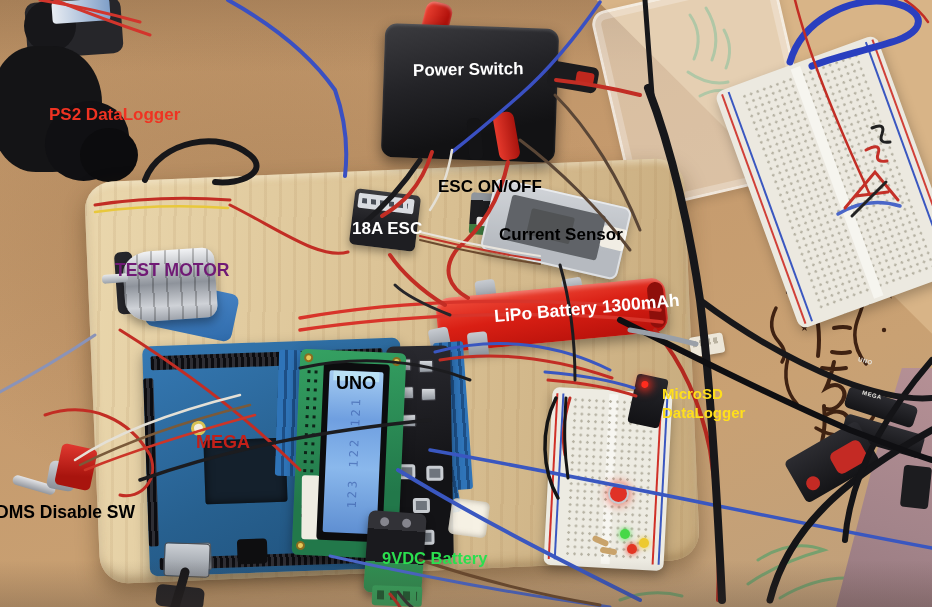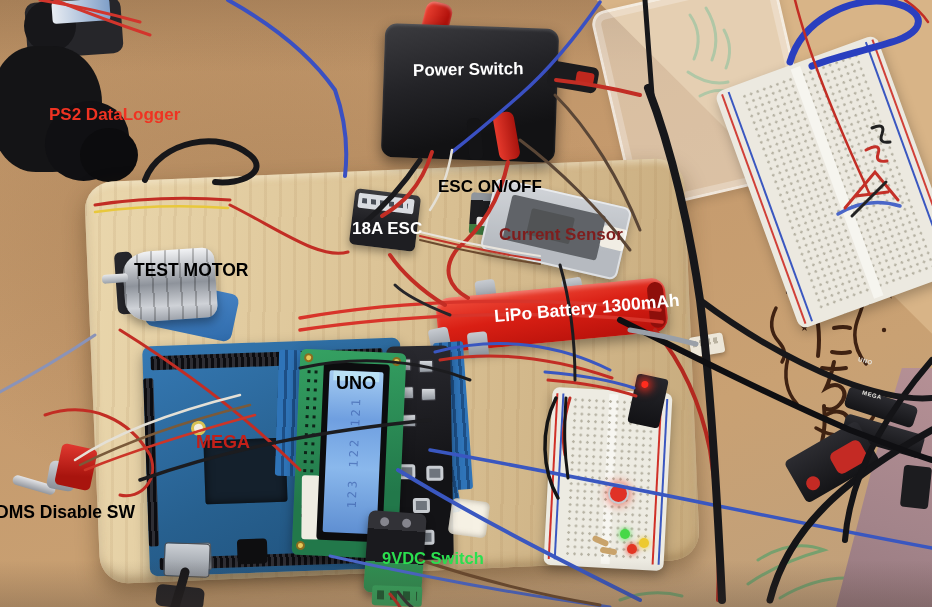--- a/index.html
+++ b/index.html
@@ -411,21 +411,22 @@
 
   <div class="tag" style="left:858px;top:358px;">UNO</div>
   <div class="tag" style="left:862px;top:392px;">MEGA</div>
 
   <div class="abs desk-bottom"></div>
 
   <div class="lbl" style="left:49px;top:106px;font-size:17px;color:#ef3322;">PS2 DataLogger</div>
   <div class="lbl" style="left:413px;top:61px;font-size:17px;color:#ffffff;transform:rotate(-1deg);">Power Switch</div>
   <div class="lbl" style="left:438px;top:178px;font-size:17px;color:#000000;">ESC ON/OFF</div>
   <div class="lbl" style="left:352px;top:220px;font-size:17px;color:#ffffff;">18A ESC</div>
-  <div class="lbl" style="left:499px;top:226px;font-size:17px;color:#7f1d1d;">Current Sensor</div>
-  <div class="lbl" style="left:134px;top:261px;font-size:17.5px;color:#000000;">TEST MOTOR</div>
+  <div class="lbl" style="left:499px;top:226px;font-size:17px;color:#000000;">Current Sensor</div>
+  <div class="lbl" style="left:115px;top:261px;font-size:17.5px;color:#701a75;">TEST MOTOR</div>
   <div class="lbl" style="left:494px;top:299px;font-size:17.5px;color:#ffffff;transform:rotate(-5deg);">LiPo Battery 1300mAh</div>
   <div class="lbl" style="left:336px;top:374px;font-size:18px;color:#000000;">UNO</div>
   <div class="lbl" style="left:196px;top:433px;font-size:18px;color:#c32019;">MEGA</div>
+  <div class="lbl" style="left:662px;top:384px;font-size:15px;color:#ffdf1c;line-height:19px;"><span>MicroSD</span><br><span>DataLogger</span></div>
   <div class="lbl" style="left:-4px;top:503px;font-size:17.5px;color:#000000;">DMS Disable SW</div>
-  <div class="lbl" style="left:382px;top:550px;font-size:16.5px;color:#2bdf4f;">9VDC Switch</div>
+  <div class="lbl" style="left:382px;top:550px;font-size:16.5px;color:#2bdf4f;">9VDC Battery</div>
 
 </div>
 
 </body></html>

